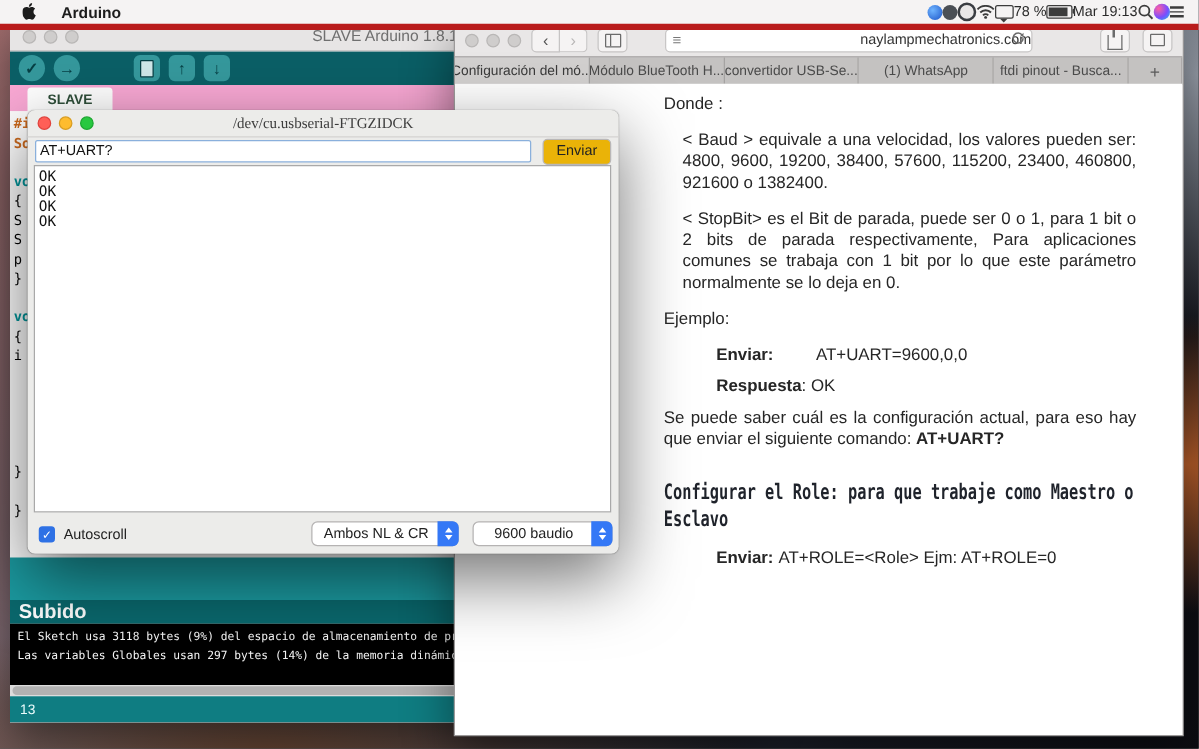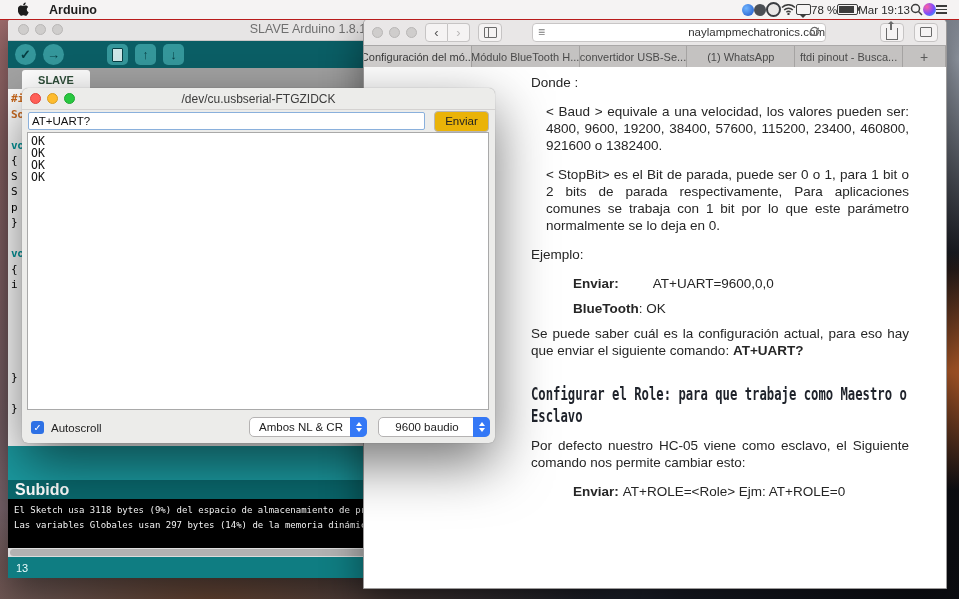--- a/index.html
+++ b/index.html
@@ -10,21 +10,21 @@
   
   #wallpaper{left:0;top:0;width:959px;height:599px;
     background:
       radial-gradient(220px 170px at 99% 62%, rgba(193,98,43,.95), rgba(193,98,43,0) 70%),
       radial-gradient(300px 280px at 100% 10%, rgba(176,184,196,.85), rgba(176,184,196,0) 75%),
       radial-gradient(520px 140px at 22% 100%, rgba(96,60,38,.85), rgba(96,60,38,0) 75%),
       linear-gradient(105deg,#a06c6c 0%,#6e6772 18%,#3b4150 45%,#181b24 75%,#0c0d12 100%);}
 
   
   #menubar{left:0;top:0;width:959px;height:19px;background:#f5f3f3;
-    border-bottom:1px solid #b91c1c;display:flex;align-items:center;
+    border-bottom:5px solid #b91c1c;display:flex;align-items:center;
     font-size:12.5px;color:#1c1c1c;z-index:50;}
   #menubar .apple{margin:0 18px 0 18px;display:flex;align-items:center;}
   #menubar .appname{font-weight:bold;}
   #menubar .right{margin-left:auto;display:flex;align-items:center;
     padding-right:12px;font-size:11.5px;color:#2a2a2a;}
   .mb-ic{display:inline-flex;align-items:center;justify-content:center;}
   .dot-blue{width:12px;height:12px;border-radius:50%;
     background:radial-gradient(circle at 35% 35%,#6fb4ff,#1b54c8);}
   .dot-dark{width:12px;height:12px;border-radius:50%;background:#4b4f55;}
   .dot-ring{width:11px;height:11px;border-radius:50%;border:2px solid #3a3d42;background:#e9e7e7;}
@@ -52,21 +52,21 @@
     box-shadow:0 12px 34px rgba(0,0,0,.45);z-index:1;overflow:hidden;}
   #ide-titlebar{height:22px;background:#e7e5e5;border-bottom:1px solid #c9c7c7;
     display:flex;align-items:center;padding:0 10px;position:relative;}
   #ide-title{position:absolute;left:0;right:0;text-align:center;font-size:12.5px;color:#6f6f6f;}
   #ide-toolbar{height:27px;background:#0b5f66;display:flex;align-items:center;gap:7px;padding:0 7px;}
   .ide-btn{width:21px;height:21px;border-radius:50%;background:#35989c;color:#063f44;
     display:flex;align-items:center;justify-content:center;font-size:13px;font-weight:bold;}
   .ide-btn.sq{border-radius:5px;}
   .ide-btn.b3{margin-left:36px;}
   .doc-glyph{width:9px;height:12px;background:#cfe7e8;border:1px solid #063f44;border-radius:1px;}
-  #ide-tabstrip{height:21px;background:#a3a3a3;position:relative;padding-left:41px;}
+  #ide-tabstrip{height:21px;background:#f9a8d4;position:relative;padding-left:41px;}
   #ide-tab{position:absolute;left:14px;bottom:0;width:68px;height:19px;background:#ffffff;
     border-radius:3px 3px 0 0;font-size:11px;font-weight:bold;color:#2f4f3a;
     display:flex;align-items:center;justify-content:center;}
   #ide-editor{position:absolute;left:0;top:71px;width:600px;height:357px;background:#ffffff;
     font-family:"DejaVu Sans Mono",monospace;font-size:11px;line-height:15.5px;
     padding:2px 0 0 3px;box-sizing:border-box;color:#000;}
   #ide-editor .orange{color:#cc6a1e;font-weight:bold;}
   #ide-editor .teal{color:#00979c;font-weight:bold;}
   #ide-gap{position:absolute;left:0;top:428px;width:600px;height:34px;background:#1b9aa0;}
   #ide-status{position:absolute;left:0;top:462px;width:600px;height:19px;background:#0a686d;
@@ -121,21 +121,21 @@
   #page .gap{display:inline-block;width:34px;}
   #page .vgap{display:inline-block;width:4px;}
   #page .mt{margin-top:6px;}
   #page h2{font-family:"DejaVu Sans Mono",monospace;font-weight:bold;font-size:17px;line-height:22px;
     color:#1f232b;margin:24px 0 10px 0;width:525px;transform:scaleX(0.72);transform-origin:0 0;text-align:left;}
 
   
   #serial{left:22px;top:88px;width:473px;height:355px;background:#ececea;border-radius:6px;
     box-shadow:0 20px 55px rgba(0,0,0,.55),0 0 1px rgba(0,0,0,.4);z-index:3;}
   #ser-titlebar{height:21px;display:flex;align-items:center;padding:0 8px;position:relative;
-    border-bottom:1px solid #d4d2d1;}
+    border-bottom:1px solid #d4d2d1;font-family:Liberation Serif, serif;}
   #ser-title{position:absolute;left:0;right:0;text-align:center;font-size:12px;color:#3c3c3c;}
   #ser-inputrow{height:22px;display:flex;align-items:center;padding:0 6px;gap:9px;}
   #ser-input{flex:1;height:16px;border:1px solid #8ab0dc;border-radius:2px;background:#fff;
     font-family:"Liberation Sans",sans-serif;font-size:11.5px;color:#111;padding:0 3px;outline:none;}
   #ser-send{height:19px;width:53px;background:#eab308;border:1px solid #b9b7b7;border-radius:4px;
     font-size:11.5px;color:#222;display:flex;align-items:center;justify-content:center;}
   #ser-output{position:absolute;left:5px;top:44px;width:462px;height:278px;background:#fff;
     border:1px solid #a9a9a9;font-family:"DejaVu Sans Mono",monospace;font-size:11.5px;
     line-height:12px;color:#111;padding:2px 3px;box-sizing:border-box;}
   #ser-bottom{position:absolute;left:0;bottom:0;width:473px;height:31px;display:flex;align-items:center;}
@@ -256,24 +256,23 @@
     <div class="saf-tab">ftdi pinout - Busca...</div>
     <div class="saf-tab newtab">+</div>
   </div>
   <div id="saf-content">
     <div id="page">
       <p>Donde :</p>
       <p class="indent">&lt; Baud &gt; equivale a una velocidad, los valores pueden ser: 4800, 9600, 19200, 38400, 57600, 115200, 23400, 460800, 921600 o 1382400.</p>
       <p class="indent">&lt; StopBit&gt; es el Bit de parada, puede ser 0 o 1, para 1 bit o 2 bits de parada respectivamente, Para aplicaciones comunes se trabaja con 1 bit por lo que este parámetro normalmente se lo deja en 0.</p>
       <p class="mt">Ejemplo:</p>
       <p class="ex"><b>Enviar:</b><span class="gap"></span><span>AT+UART=9600,0,0</span></p>
-      <p class="ex"><b>BlueTooth</b><span>: OK</span></p>
+      <p class="ex"><b>Respuesta</b><span>: OK</span></p>
       <p class="mt"><span>Se puede saber cuál es la configuración actual, para eso hay que enviar el siguiente comando: </span><b>AT+UART?</b></p>
       <h2>Configurar el Role: para que trabaje como Maestro o Esclavo</h2>
-      <p>Por defecto nuestro HC-05 viene como esclavo, el Siguiente comando nos permite cambiar esto:</p>
       <p class="ex"><b>Enviar:</b><span class="vgap"></span><span>AT+ROLE=&lt;Role&gt; Ejm: AT+ROLE=0</span></p>
 
     </div>
   </div>
 </div>
 
 <div id="serial" class="abs">
   <div id="ser-titlebar">
     <div class="lights">
       <span class="light l-red"></span>

